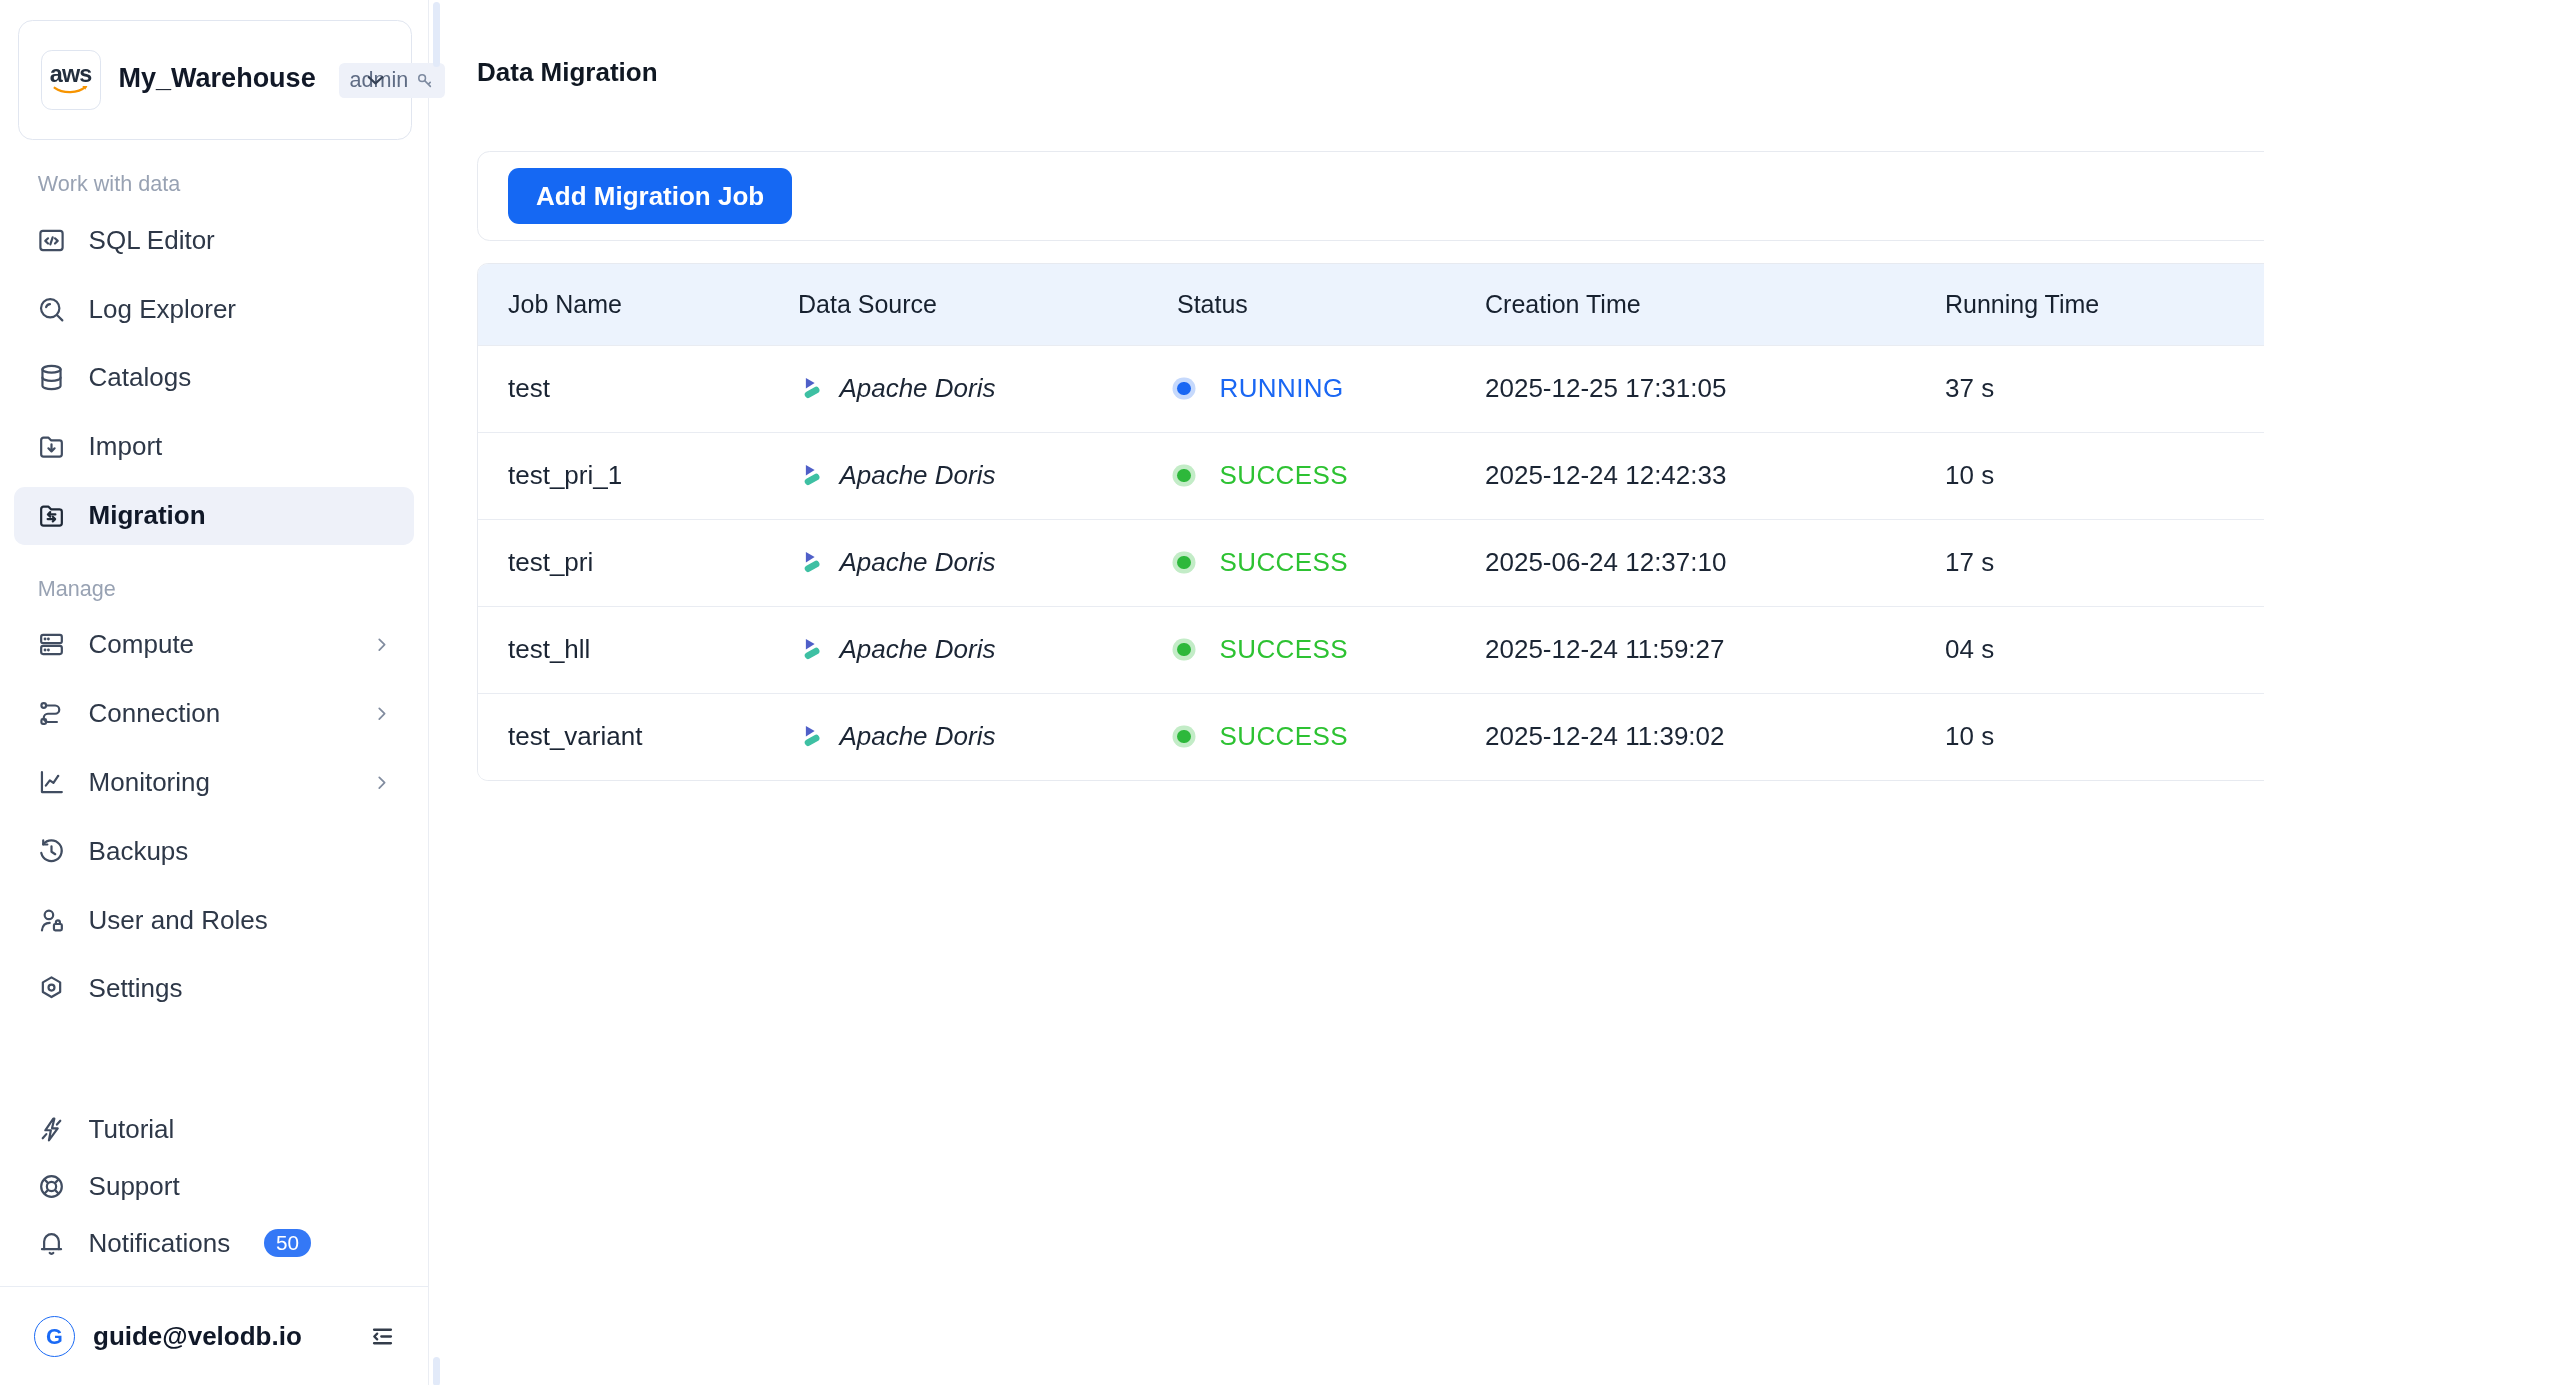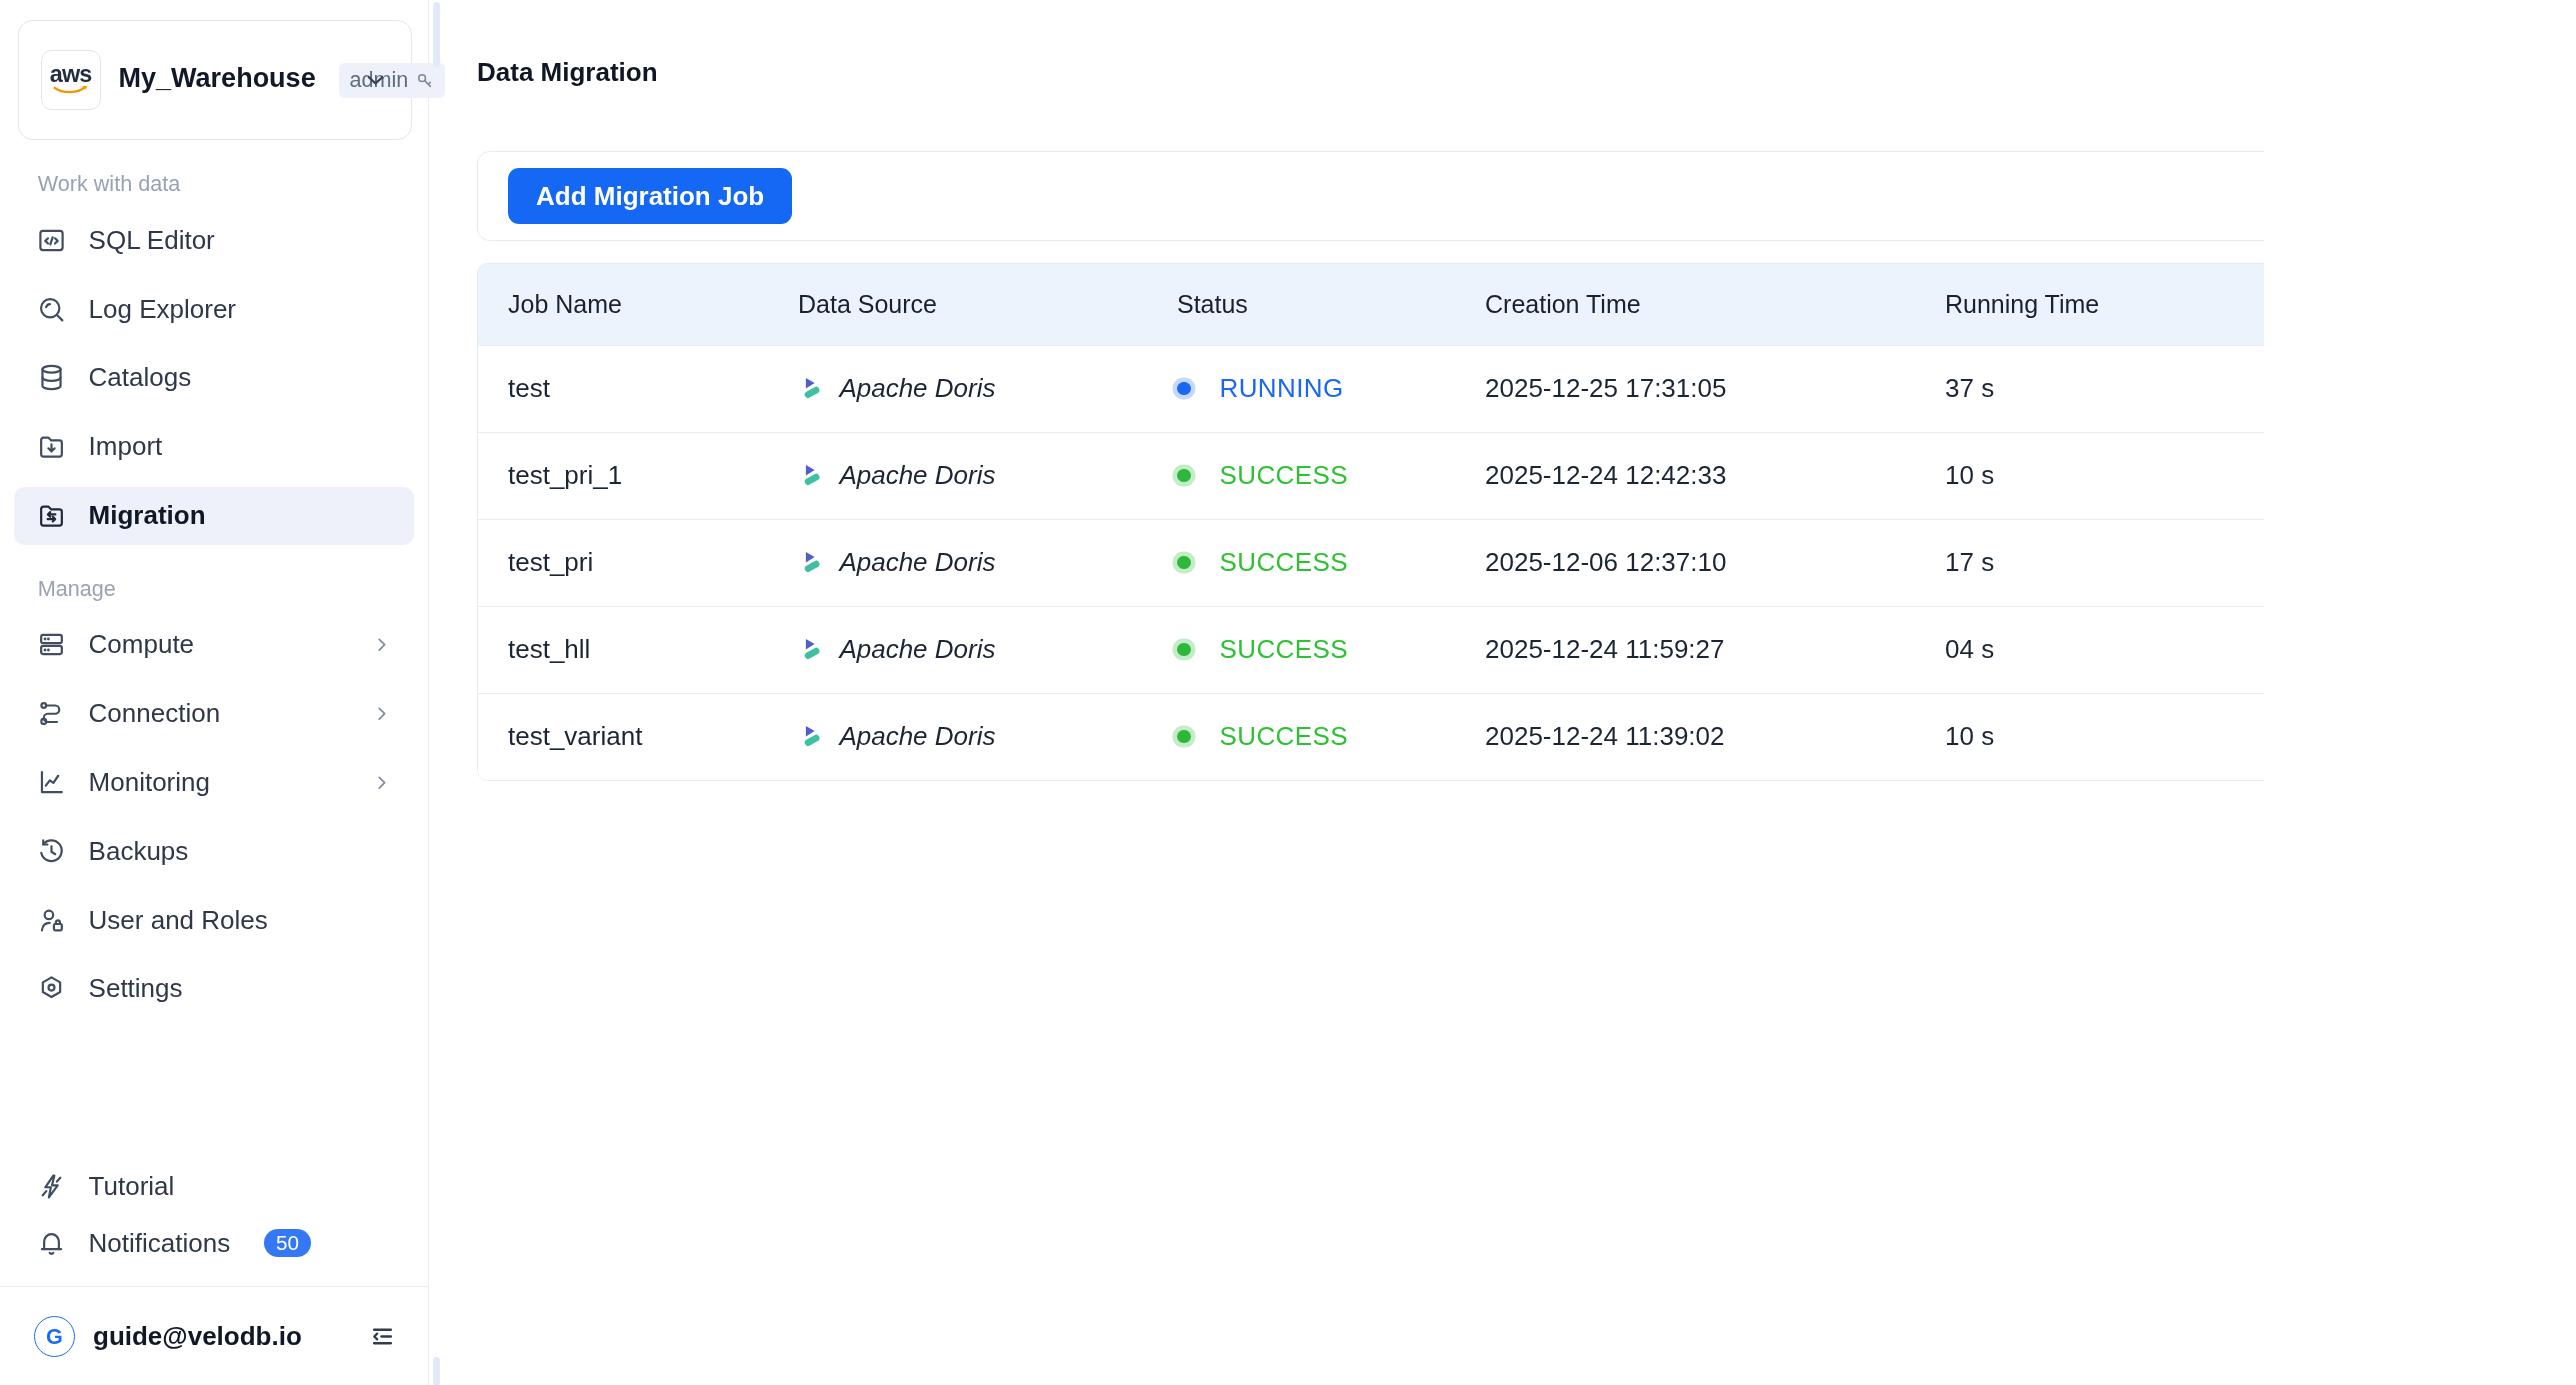--- a/index.html
+++ b/index.html
@@ -238,20 +238,30 @@
         <span class="icn">
           <svg width="31" height="31" viewBox="0 0 24 24" fill="none" stroke="currentColor" stroke-width="1.7" stroke-linecap="round" stroke-linejoin="round">
               <path d="M13.4 3.6 7.2 12.6h4.3L10 20.4l6.8-9.3h-4.4l1.8-7.5z"></path>
               <path d="M5.2 18.8 8 15.6 M16.2 8.2l2.6-3"></path>
             </svg>
         </span>
         <span>Tutorial</span>
       </div>
       <div class="nav-item">
         <span class="icn">
+          <svg width="31" height="31" viewBox="0 0 24 24" fill="none" stroke="currentColor" stroke-width="1.7" stroke-linecap="round">
+              <circle cx="12" cy="12" r="8"></circle>
+              <circle cx="12" cy="12" r="3.6"></circle>
+              <path d="M6.6 6.6l2.4 2.4 M15 15l2.4 2.4 M17.4 6.6 15 9 M9 15l-2.4 2.4"></path>
+            </svg>
+        </span>
+        <span>Support</span>
+      </div>
+      <div class="nav-item">
+        <span class="icn">
           <svg width="31" height="31" viewBox="0 0 24 24" fill="none" stroke="currentColor" stroke-width="1.7" stroke-linecap="round" stroke-linejoin="round">
               <path d="M6.3 16.4v-5.9a5.7 5.7 0 0111.4 0v5.9"></path>
               <path d="M4.6 16.4h14.8"></path>
               <path d="M10.6 19.3a1.7 1.7 0 002.8 0"></path>
             </svg>
         </span>
         <span>Notifications</span>
         <span class="count-badge">50</span>
       </div>
     </div>
@@ -367,21 +377,21 @@
               <g transform="rotate(-30 12.5 15.4)">
                 <rect x="5.4" y="12.5" width="14.2" height="5.9" rx="2.95" fill="#3ec0a3"></rect>
               </g>
             </svg>
           <span>Apache Doris</span>
         </span>
         <span class="status-cell status-success">
             <span class="dot"></span>
             <span class="status-text">SUCCESS</span>
           </span>
-        <span>2025-12-06 12:37:10</span>
+        <span>2025-06-24 12:37:10</span>
         <span>17 s</span>
         <span class="actions-cell">
             <span class="dots-btn">
               <svg width="29" height="29" viewBox="0 0 24 24" fill="currentColor">
                 <circle cx="5" cy="12" r="1.5"></circle>
                 <circle cx="12" cy="12" r="1.5"></circle>
                 <circle cx="19" cy="12" r="1.5"></circle>
               </svg>
             </span>
           </span>

